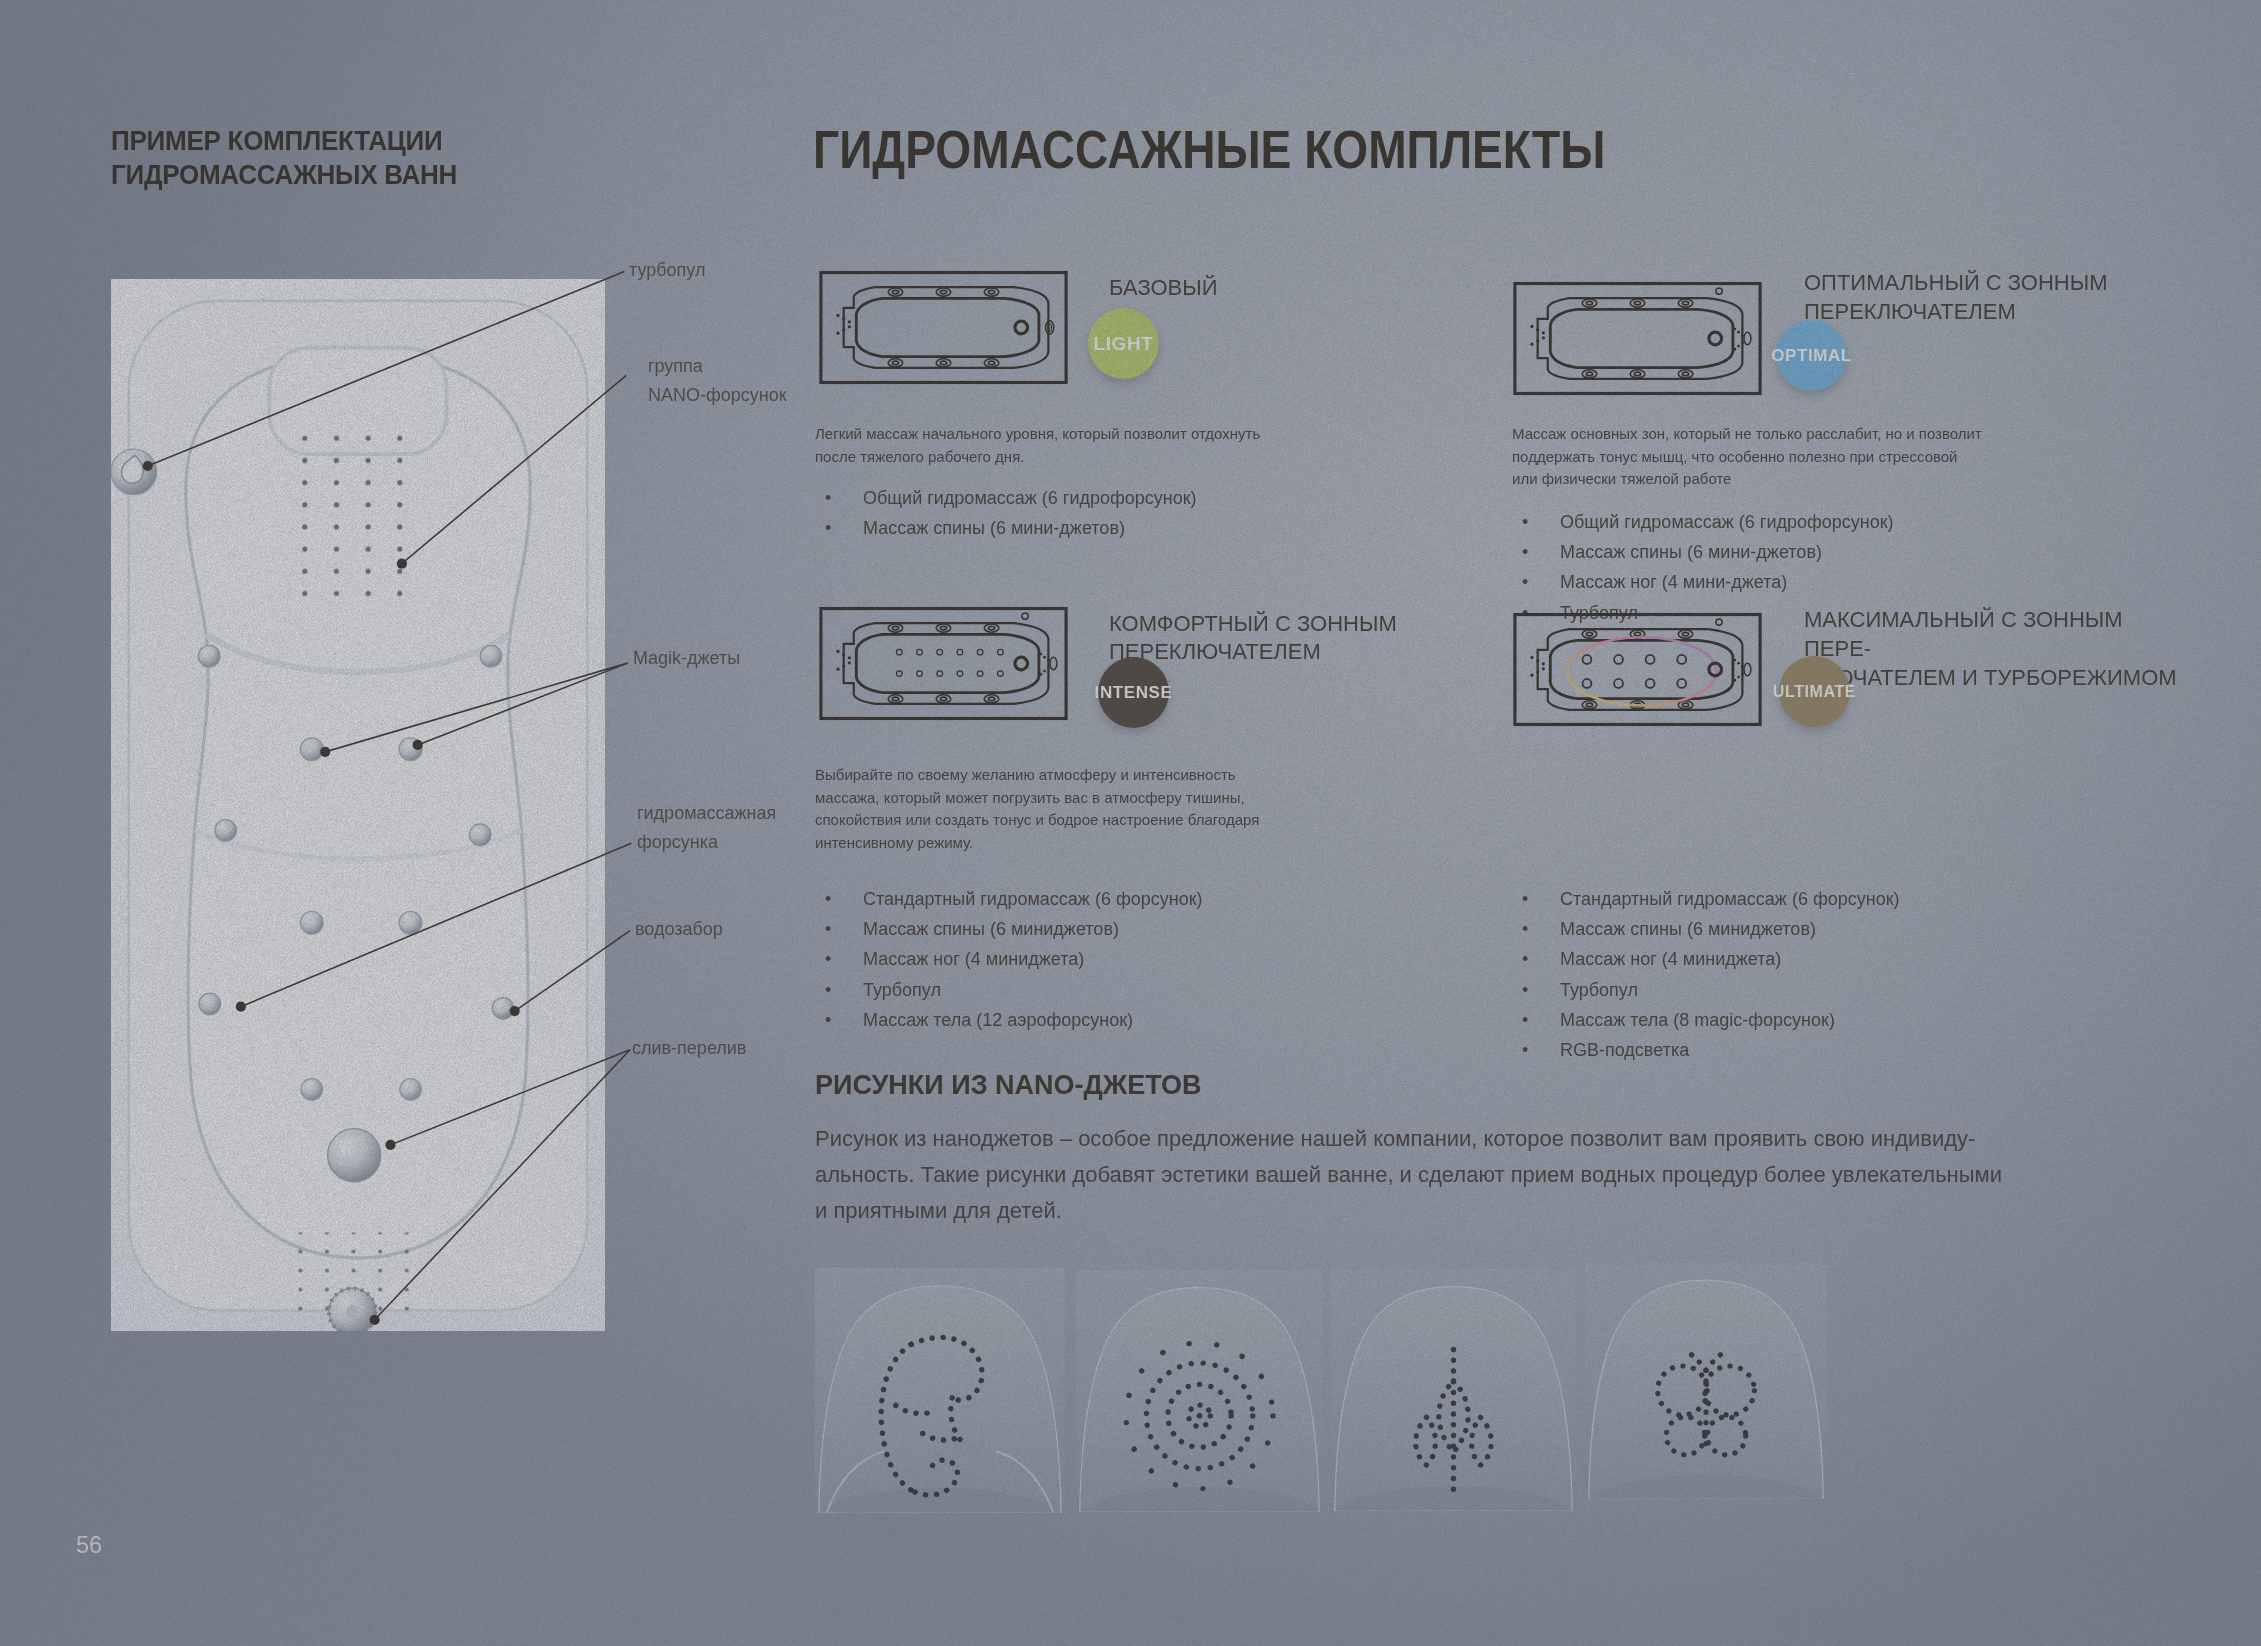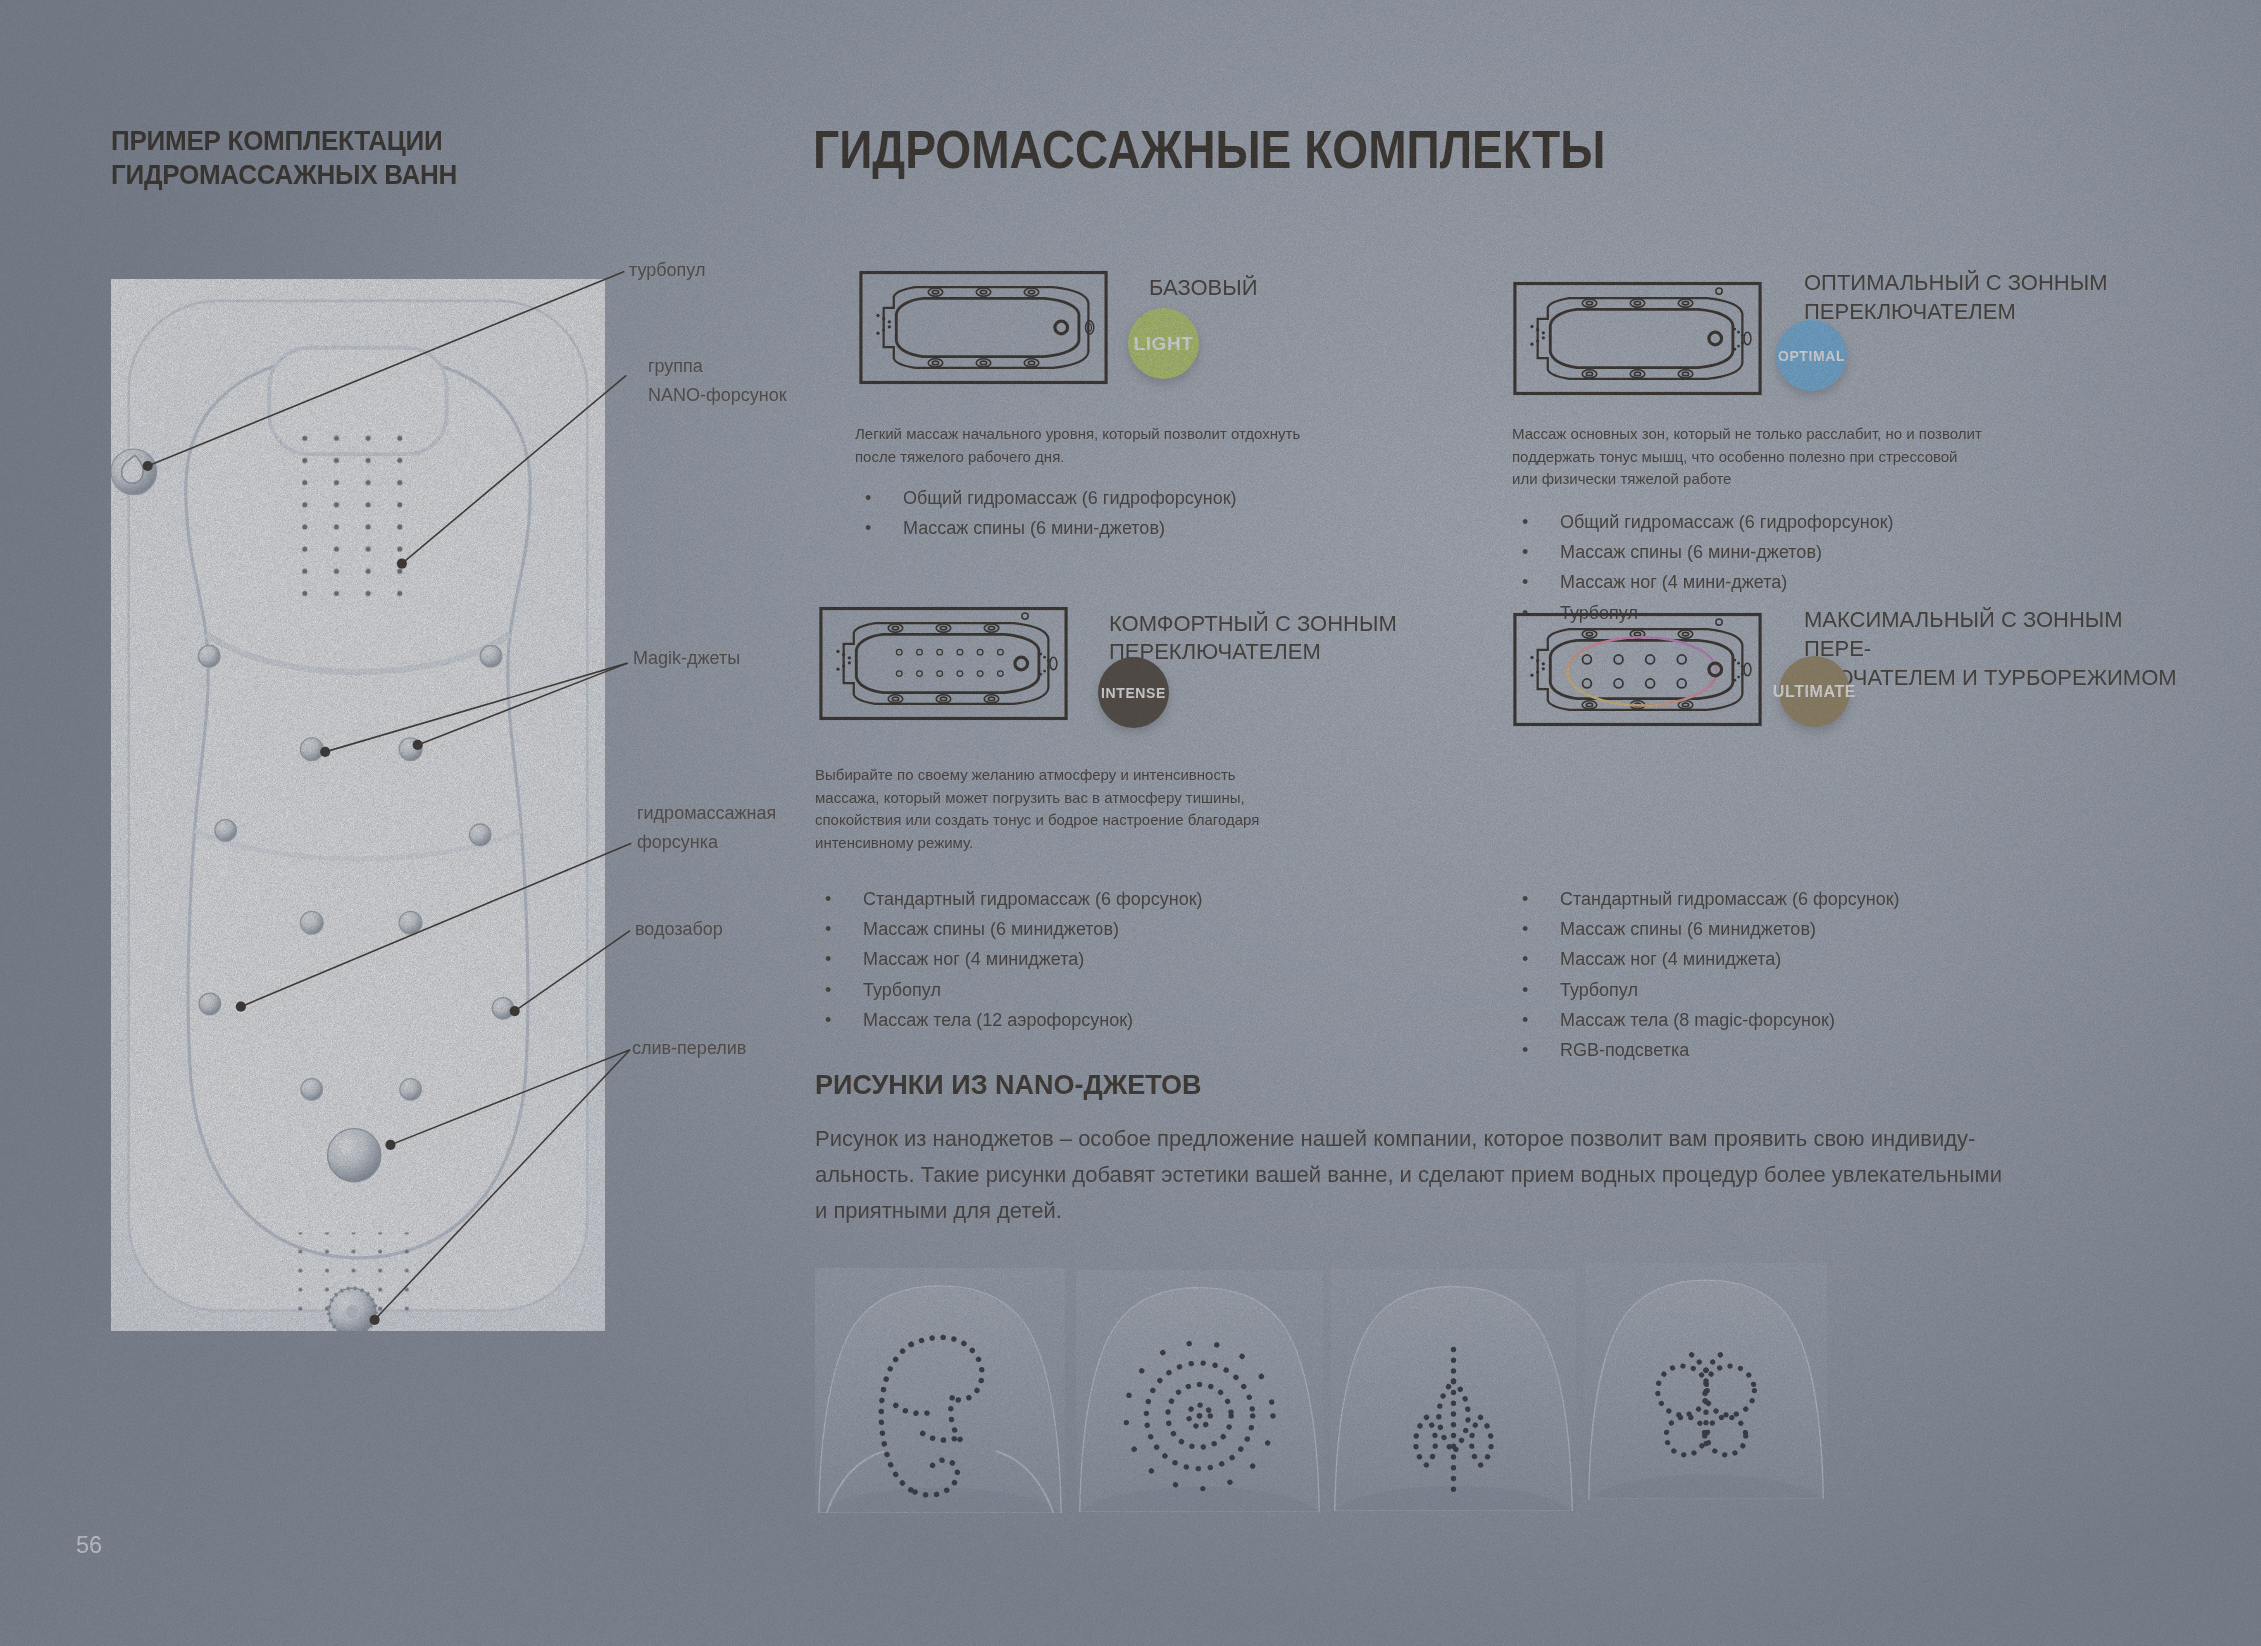--- a/index.html
+++ b/index.html
@@ -29,21 +29,21 @@
   
   .callout{position:absolute;font-size:18px;color:#4a4036;line-height:1.6;white-space:pre-line;}
   .callout-lines{position:absolute;left:0;top:0;z-index:5;pointer-events:none;}
   
   .kit{position:absolute;width:685px;height:336px;}
   .kit-diagram{position:absolute;}
   .kit-name{position:absolute;font-size:22px;color:#362d22;line-height:1.3;white-space:pre-line;width:380px;}
   .badge{
     position:absolute;width:71px;height:71px;border-radius:50%;
     display:flex;align-items:center;justify-content:center;
-    color:#fff;font-weight:bold;font-size:14px;letter-spacing:0.6px;
+    color:#fff;font-weight:bold;font-size:17px;letter-spacing:0.6px;
     box-shadow:0 5px 10px rgba(30,35,45,.25);
   }
   .kit-desc{position:absolute;font-size:15px;color:#3a3128;line-height:1.5;white-space:pre-line;width:634px;}
   .features{position:absolute;list-style:none;margin:0;padding:0;width:634px;}
   .features li{
     position:relative;padding-left:48px;font-size:18px;color:#3a3128;line-height:1.5;margin-bottom:3.2px;
   }
   .features li::before{content:"•";position:absolute;left:10px;top:0;color:#3a3128;}
   
   .nano-title{position:absolute;left:815px;top:1070px;font-size:27px;font-weight:bold;color:#2c2317;letter-spacing:0;}
@@ -170,21 +170,21 @@
       <circle cx="634" cy="889" r="8"></circle>
       <circle cx="513" cy="1186" r="8"></circle>
       <circle cx="659" cy="1175" r="8"></circle>
       <circle cx="380" cy="1588" r="8"></circle>
       <circle cx="812" cy="1595" r="8"></circle>
       <circle cx="616" cy="1806" r="8"></circle>
       <circle cx="591" cy="2082" r="8"></circle>
     </g>
   </svg>
 
-  <div class="kit" style="left:815px;top:266px;margin-left:40px;">
+  <div class="kit" style="left:815px;top:266px;">
     <svg class="kit-diagram" style="left:3.2px;top:4.4px;" width="251" height="115" viewBox="0 0 396 182">
       <g fill="none" stroke="#241c13">
         <rect x="4" y="4" width="388" height="174" stroke-width="5"></rect>
         <path d="M90,27 H308 C344,31 362,39 364,52 V130 C362,143 344,151 308,155 H90 C73,152 58,147 56,140 V122 H40 V60 H56 V42 C58,35 73,30 90,27 Z" stroke-width="3.5"></path>
         <path d="M102,45 H294 C329,48 347,58 349,70 V112 C347,124 329,134 294,137 H102 C77,134 62,124 60,112 V70 C62,58 77,48 102,45 Z" stroke-width="4.5"></path>
         <g stroke-width="2.6">
           <ellipse cx="122" cy="35" rx="11.5" ry="6.5"></ellipse>
             <ellipse cx="198" cy="35" rx="11.5" ry="6.5"></ellipse>
             <ellipse cx="274" cy="35" rx="11.5" ry="6.5"></ellipse>
           <ellipse cx="122" cy="147" rx="11.5" ry="6.5"></ellipse>

